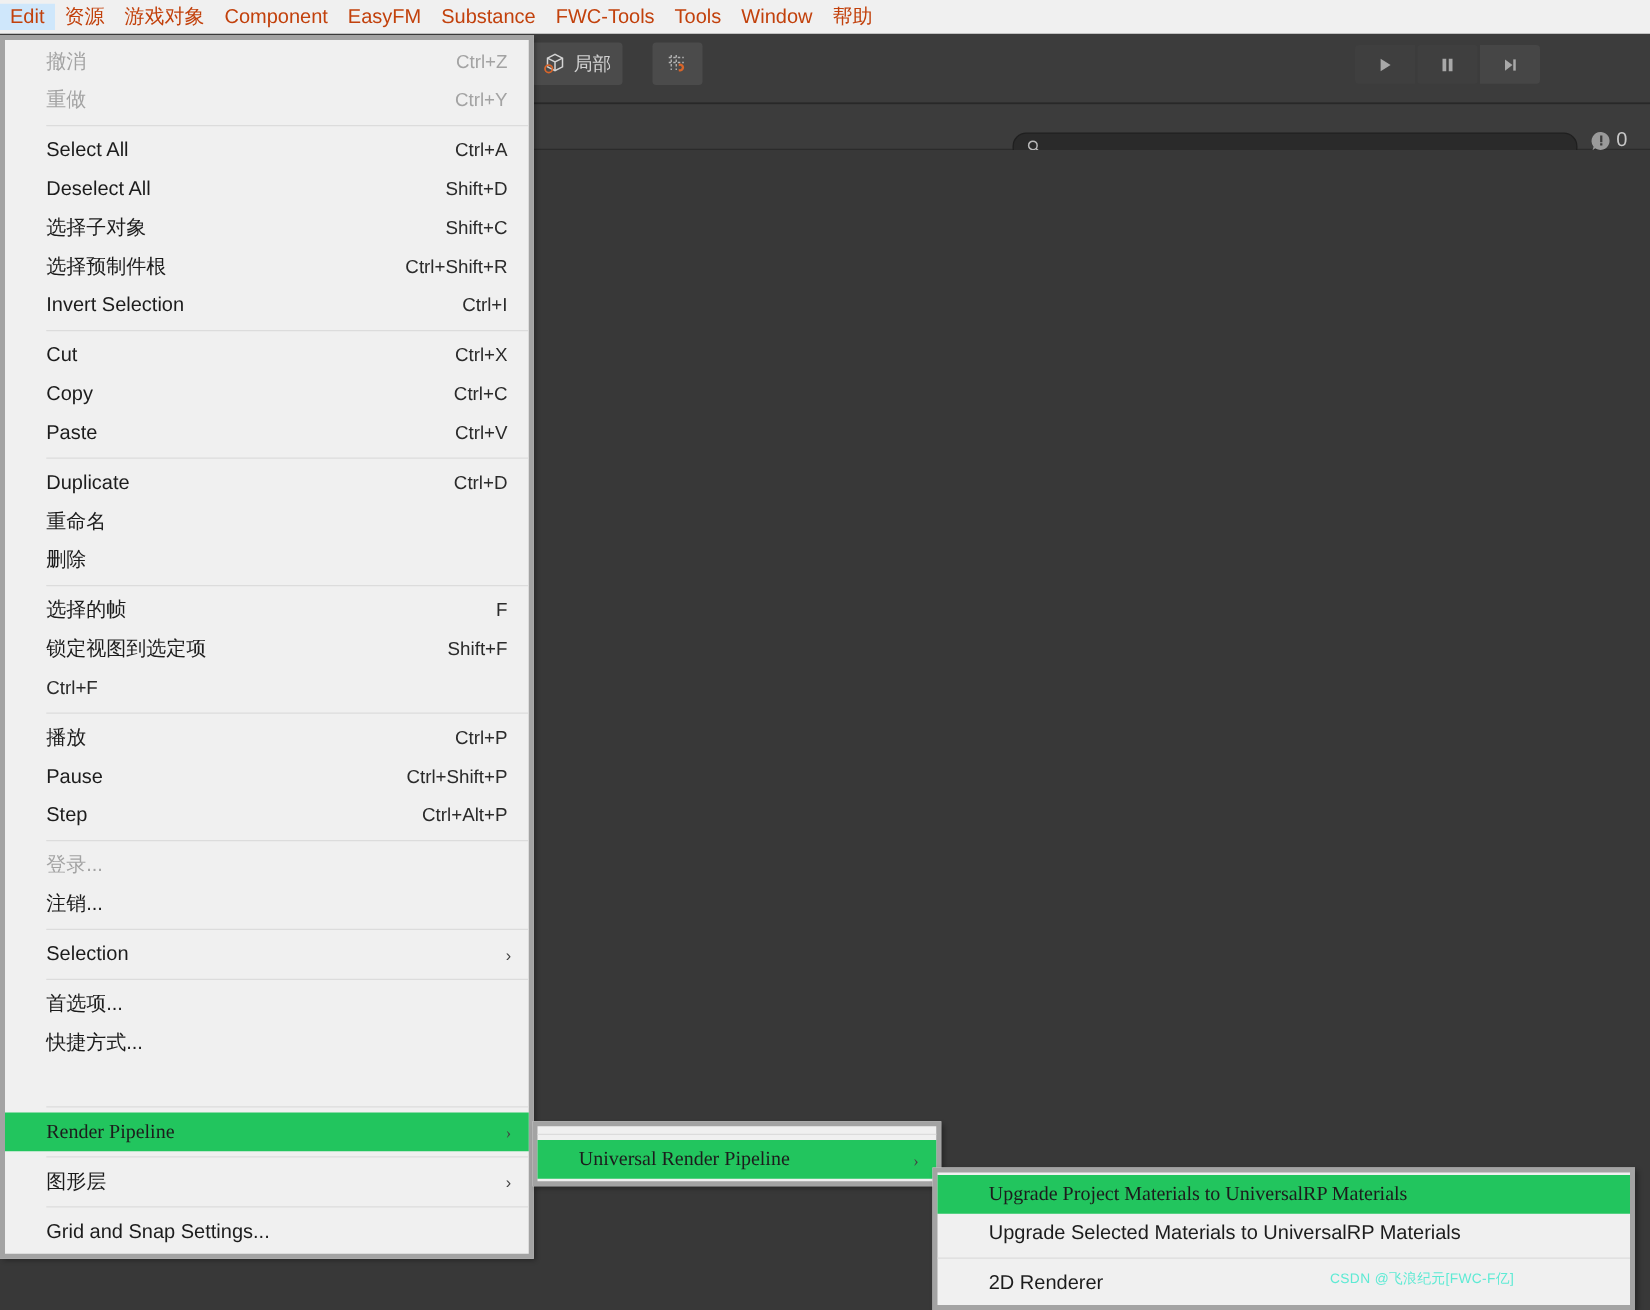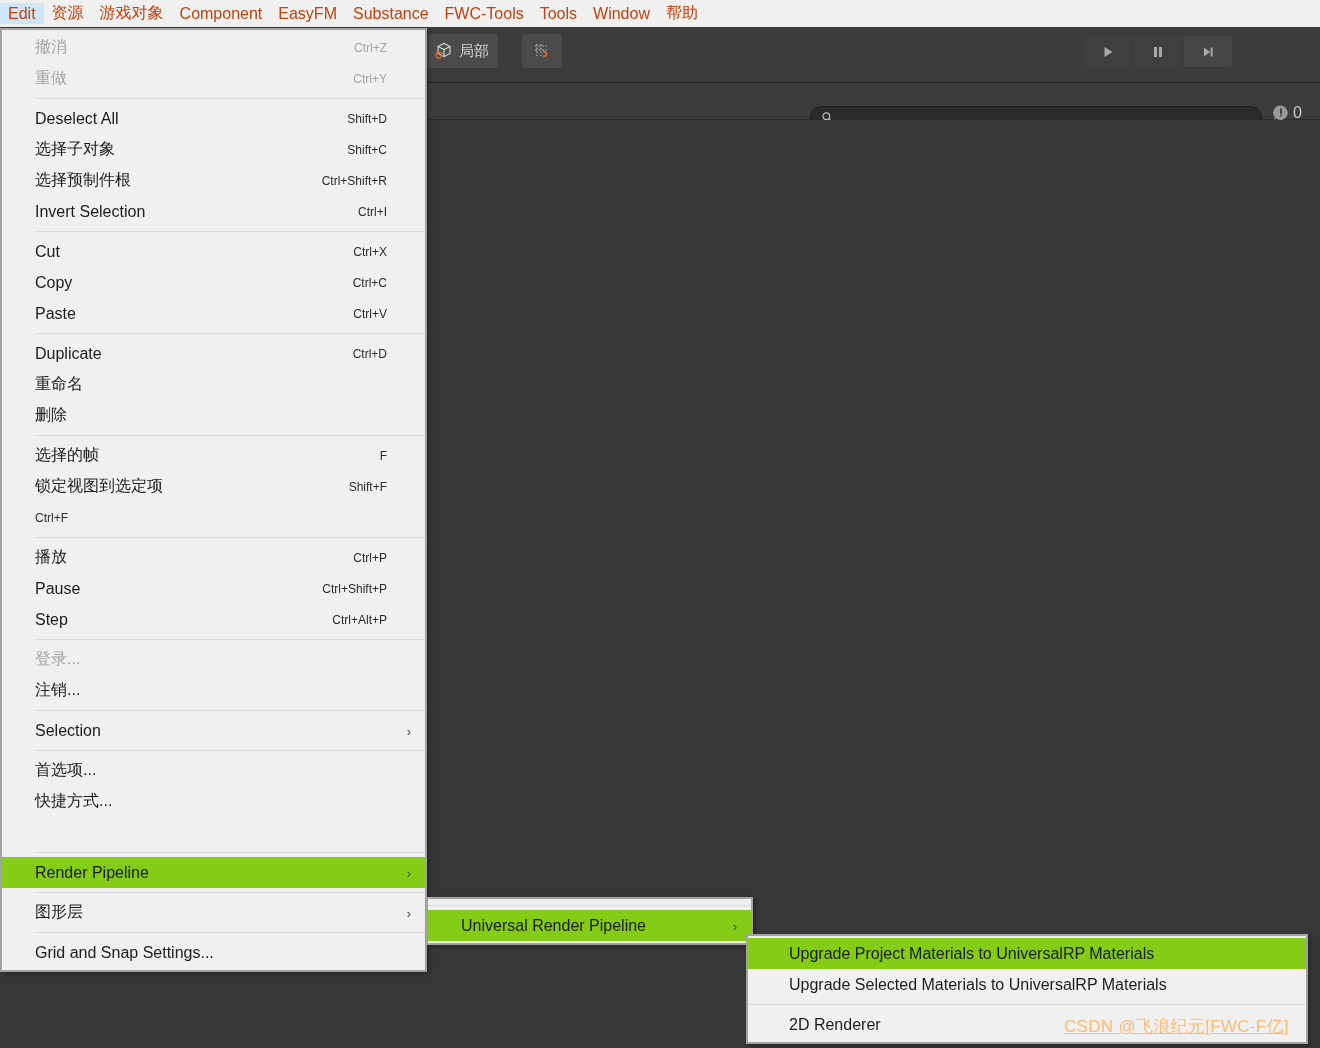--- a/index.html
+++ b/index.html
@@ -137,21 +137,21 @@
     white-space: nowrap;
   }
   .menubar-item.active {
     background: #cfe7fb;
   }
 
   
   .menu-panel {
     position: absolute;
     background: #f0f0f0;
-    border: 2px solid #a3a3a3;
+    border: 4px solid #a3a3a3;
     box-shadow: 2px 2px 4px rgba(0,0,0,0.32);
     box-sizing: border-box;
     z-index: 50;
     padding: 2px 0;
   }
   .menu-row {
     position: relative;
     height: 31px;
     display: flex;
     align-items: center;
@@ -164,35 +164,35 @@
     width: 33px;
     flex: 0 0 33px;
     height: 100%;
   }
   .menu-row .label {
     flex: 1 1 auto;
     padding-right: 14px;
   }
   .menu-row .shortcut {
     color: #2b2b2b;
-    padding-right: 38px;
-    font-size: 12px;
+    padding-right: 17px;
+    font-size: 15px;
   }
   .menu-row .arrow {
     position: absolute;
     right: 14px;
     top: 50%;
     transform: translateY(-50%);
     font-size: 13px;
     color: #444;
     line-height: 1;
   }
   .menu-row.disabled .label,
   .menu-row.disabled .shortcut { color: #a3a3a3; }
-  .menu-row.highlight { background: #84cc16; }
+  .menu-row.highlight { background: #22c55e; font-family: Liberation Serif, serif; }
   .menu-sep {
     height: 1px;
     background: #dcdcdc;
     margin: 4px 0 4px 33px;
   }
   .menu-sep.full { margin-left: 0; }
 
   
   #edit-menu {
     left: 0;
@@ -211,26 +211,25 @@
     top: 934px;
     width: 562px;
   }
   #urp-menu .menu-row .label { padding-left: 8px; }
 
   
   #watermark {
     position: absolute;
     left: 1064px;
     top: 1015px;
-    font-size: 17px;
-    color: #fdba74;
+    font-size: 11px;
+    color: #5eead4;
     z-index: 60;
     white-space: nowrap;
     letter-spacing: 0.3px;
-    text-decoration: underline;
   }
 
   .icon-svg { display: block; }
 </style>
 </head>
 <body>
 
 <div id="editor-backdrop">
 
   <div id="toolbar-strip"></div>
@@ -328,20 +327,25 @@
       <div class="shortcut">Ctrl+Z</div>
     </div>
     <div class="menu-row disabled">
       <div class="gutter"></div>
       <div class="label">重做</div>
       <div class="shortcut">Ctrl+Y</div>
     </div>
     <div class="menu-sep"></div>
     <div class="menu-row">
       <div class="gutter"></div>
+      <div class="label">Select All</div>
+      <div class="shortcut">Ctrl+A</div>
+    </div>
+    <div class="menu-row">
+      <div class="gutter"></div>
       <div class="label">Deselect All</div>
       <div class="shortcut">Shift+D</div>
     </div>
     <div class="menu-row">
       <div class="gutter"></div>
       <div class="label">选择子对象</div>
       <div class="shortcut">Shift+C</div>
     </div>
     <div class="menu-row">
       <div class="gutter"></div>

